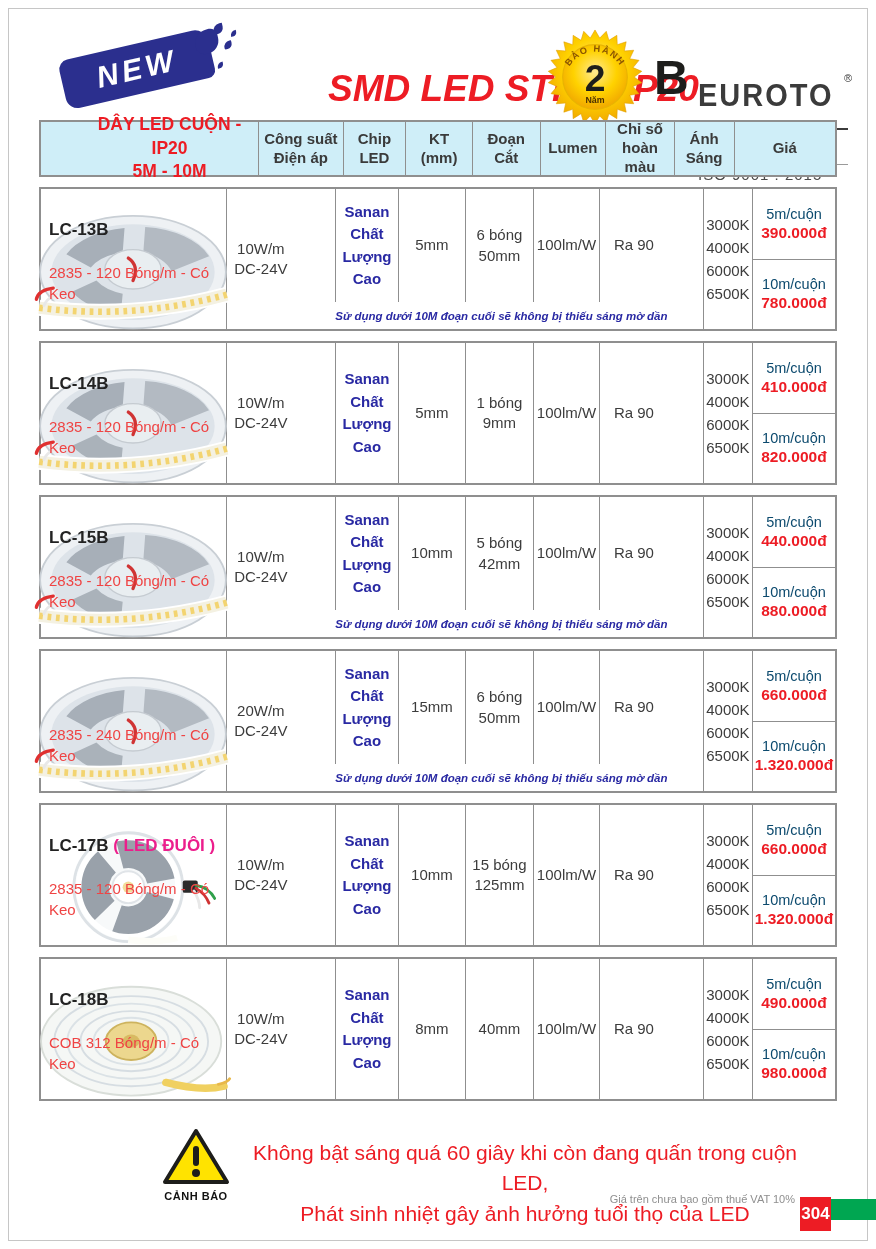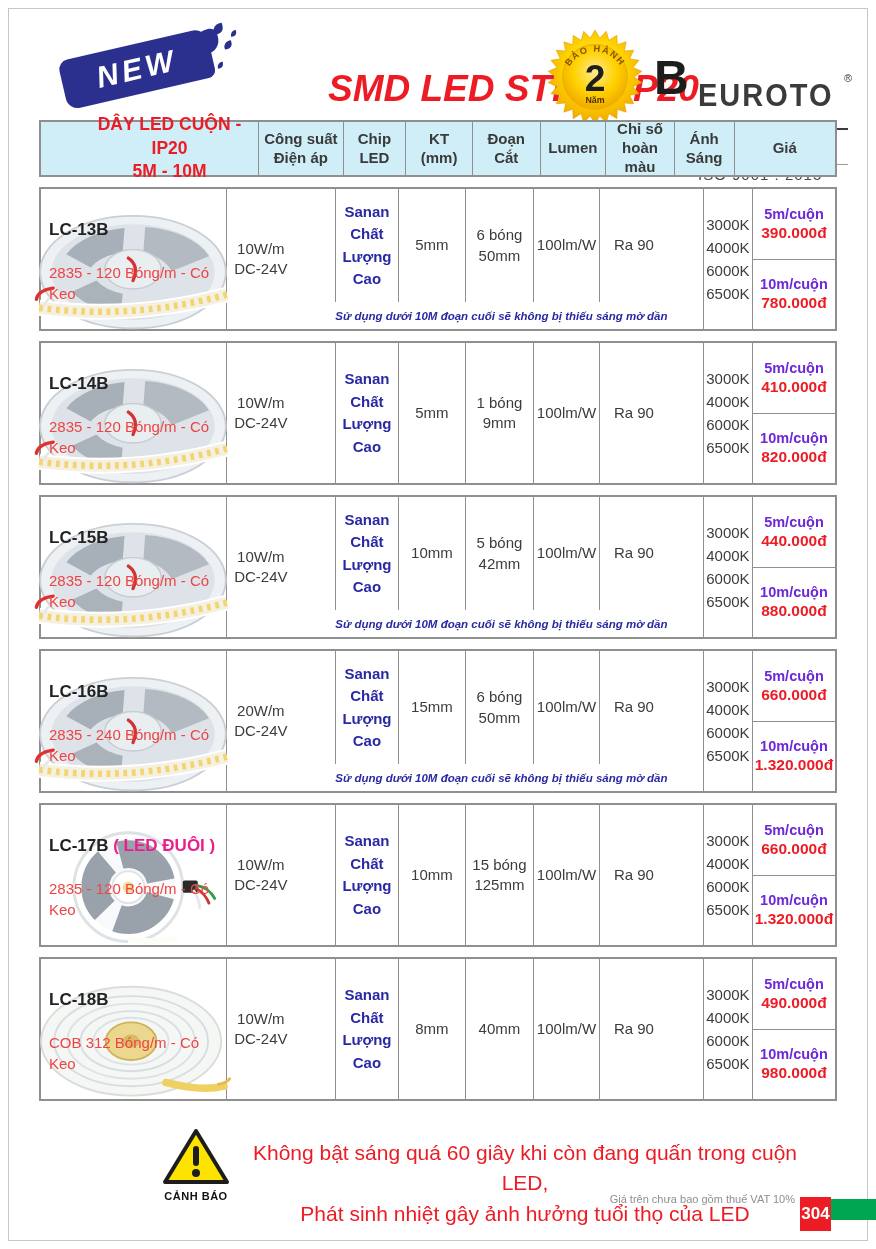--- a/index.html
+++ b/index.html
@@ -74,21 +74,21 @@
   .mid-top .cell{ height:100%; }
   .c-chip{ color:#2929a3; font-weight:bold; line-height:1.5; }
   .note-band{
     height:27px; display:flex; align-items:center; justify-content:center;
     color:#2929a3; font-size:11.5px; font-weight:bold; font-style:italic; white-space:nowrap;
   }
   .c-cct{ line-height:1.55;margin-left:35px; }
   .c-price{ width:102px; display:flex; flex-direction:column; border-left:1px solid #8f8f8f; }
   .price-half{ flex:1; display:flex; flex-direction:column; align-items:center; justify-content:center; }
   .price-half:first-child{ border-bottom:1px solid #8f8f8f; }
-  .plabel{ font-size:14.5px; color:#6d28d9;font-weight:bold; }
+  .plabel{ font-size:14.5px; color:#0c4a6e; }
   .pval{ font-size:15.5px; font-weight:bold; color:#ed1c24; margin-top:2px; }
 
   
   .warning-icon{ position:absolute; left:158px; top:1126px; width:76px; text-align:center; }
   .warning-label{ font-size:11px; font-weight:bold; color:#111; margin-top:-2px; letter-spacing:0.5px; }
   .warning-text{
     position:absolute; left:245px; top:1138px; width:560px; text-align:center;
     color:#ed1c24; font-size:21px; line-height:1.45; white-space:pre-line;
   }
 
@@ -348,23 +348,20 @@
       <ellipse cx="105" cy="60" rx="30" ry="21" fill="#e9eef1" stroke="#c5cbd1" stroke-width="1.5"></ellipse>
       <path d="M 100,48 q 12,8 5,24" stroke="#d03434" stroke-width="3.5" fill="none" stroke-linecap="round"></path>
       <path d="M 5,101 Q 105,114 205,87" stroke="#ffffff" stroke-width="17" fill="none"></path>
       <path d="M 5,101 Q 105,114 205,87" stroke="#f4f1e2" stroke-width="13" fill="none"></path>
       <path d="M 5,101 Q 105,114 205,87" stroke="#f3d470" stroke-width="7" fill="none" stroke-dasharray="4 5"></path>
       <path d="M 20,80 q -16,2 -18,12" stroke="#e03030" stroke-width="3.5" fill="none" stroke-linecap="round"></path>
       <path d="M 24,86 q -12,6 -14,13" stroke="#e8e8e8" stroke-width="3" fill="none" stroke-linecap="round"></path>
     </svg>
   </div>
       <div class="pname">
-        <div class="model">
-          <span>LC-16B</span><span class="suffix"></span>
-        </div>
         <div class="desc">2835 - 240 Bóng/m - Có Keo</div>
       </div>
     </div>
     <div class="cell w-power">20W/m
 DC-24V</div>
     <div class="midgroup">
       <div class="mid-top">
         <div class="cell c-chip w-chip">Sanan
 Chất
 Lượng

